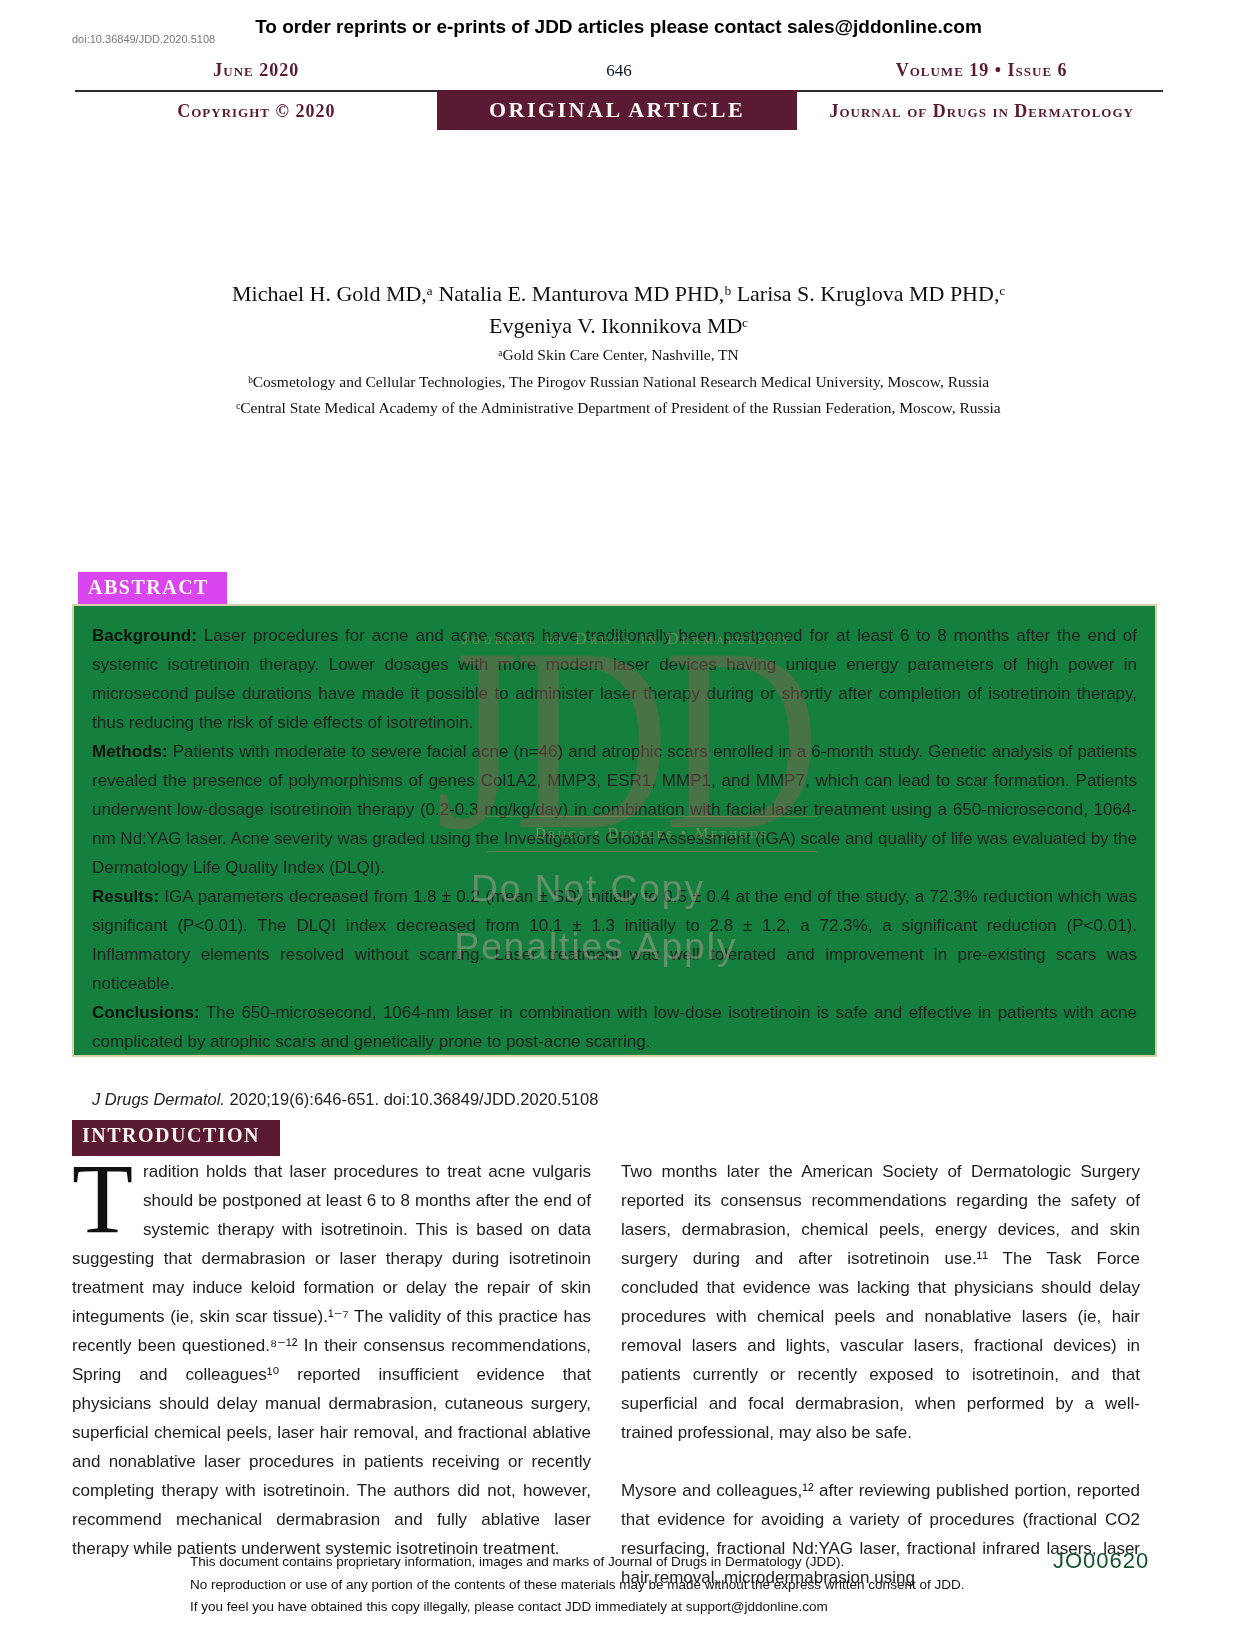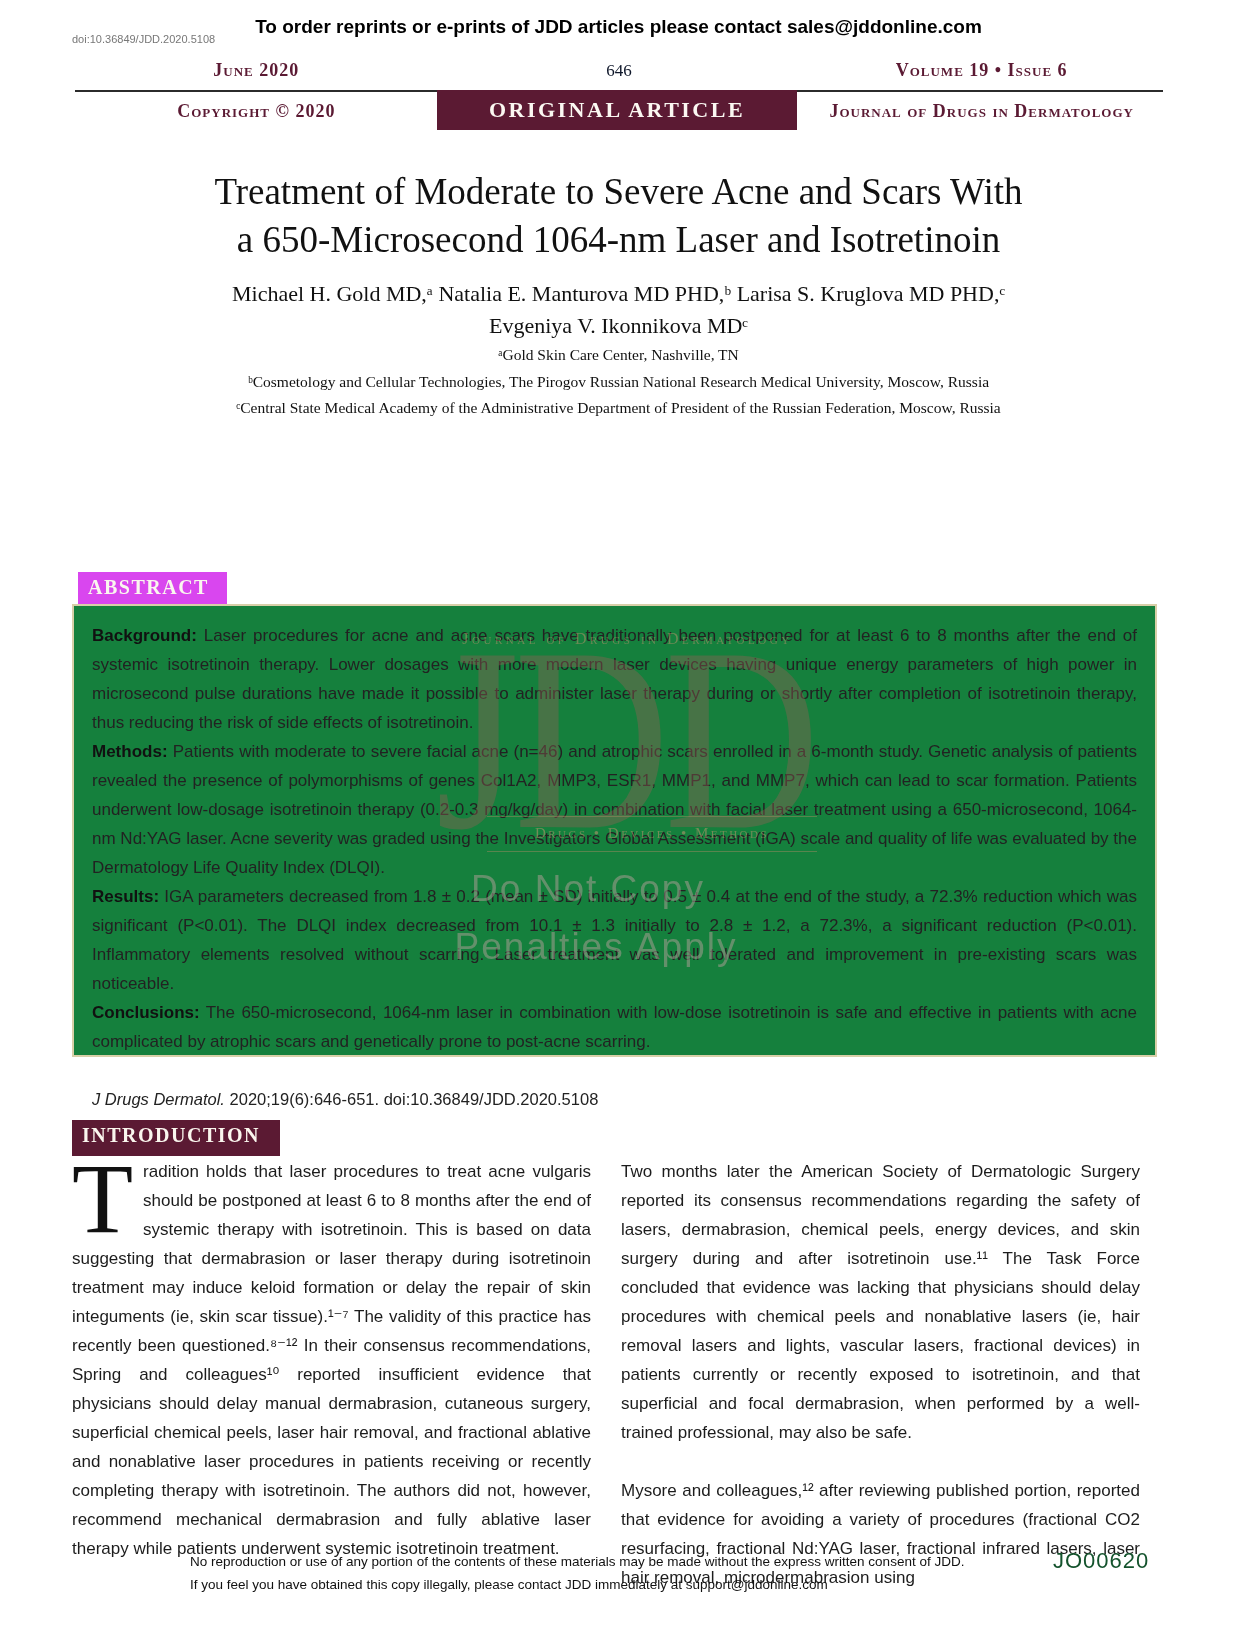--- a/index.html
+++ b/index.html
@@ -101,24 +101,20 @@
 
   <div class="top-rule"></div>
 
   <div class="copyright-row">
     <div class="cell smallcaps maroon-text copyright">Copyright © 2020</div>
     <div class="cell"></div>
     <div class="cell smallcaps maroon-text journal-name">Journal of Drugs in Dermatology</div>
   </div>
   <div class="article-type-box">ORIGINAL ARTICLE</div>
 
-  <div class="title">
-    <div>Treatment of Moderate to Severe Acne and Scars With</div>
-    <div>a 650-Microsecond 1064-nm Laser and Isotretinoin</div>
-  </div>
   <div class="authors">
     <div>Michael H. Gold MD,ᵃ Natalia E. Manturova  MD PHD,ᵇ Larisa S. Kruglova MD PHD,ᶜ</div>
     <div>Evgeniya V. Ikonnikova MDᶜ</div>
   </div>
   <div class="affiliations">
     <div>ᵃGold Skin Care Center, Nashville, TN</div>
     <div>ᵇCosmetology and Cellular Technologies, The Pirogov Russian National Research Medical University, Moscow, Russia</div>
     <div>ᶜCentral State Medical Academy of the Administrative Department of President of the Russian Federation, Moscow, Russia</div>
   </div>
 
@@ -146,18 +142,19 @@
     <div class="col">
       <p><span class="dropcap">T</span><span>radition holds that laser procedures to treat acne vulgaris should be postponed at least 6 to 8 months after the end of systemic therapy with isotretinoin. This is based on data suggesting that dermabrasion or laser therapy during isotretinoin treatment may induce keloid formation or delay the repair of skin integuments (ie, skin scar tissue).¹⁻⁷ The validity of this practice has recently been questioned.⁸⁻¹² In their consensus recommendations, Spring and colleagues¹⁰ reported insufficient evidence that physicians should delay manual dermabrasion, cutaneous surgery, superficial chemical peels, laser hair removal, and fractional ablative and nonablative laser procedures in patients receiving or recently completing therapy with isotretinoin. The authors did not, however, recommend mechanical dermabrasion and fully ablative laser therapy while patients underwent systemic isotretinoin treatment.</span></p>
     </div>
     <div class="col">
       <p>Two months later the American Society of Dermatologic Surgery reported its consensus recommendations regarding the safety of lasers, dermabrasion, chemical peels, energy devices, and skin surgery during and after isotretinoin use.¹¹ The Task Force concluded that evidence was lacking that physicians should delay procedures with chemical peels and nonablative lasers (ie, hair removal lasers and lights, vascular lasers, fractional devices) in patients currently or recently exposed to isotretinoin, and that superficial and focal dermabrasion, when performed by a well-trained professional, may also be safe.</p>
       <p>Mysore and colleagues,¹² after reviewing published portion, reported that evidence for avoiding a variety of procedures (fractional CO2 resurfacing, fractional Nd:YAG laser, fractional infrared lasers, laser hair removal, microdermabrasion using</p>
     </div>
   </div>
 
   <div class="footer">
+    <div>This document contains proprietary information, images and marks of Journal of Drugs in Dermatology (JDD).</div>
     <div>No reproduction or use of any portion of the contents of these materials may be made without the express written consent of JDD.</div>
     <div>If you feel you have obtained this copy illegally, please contact JDD immediately at support@jddonline.com</div>
   </div>
   <div class="footer-code">JO00620</div>
 
 </div>
 
 </body></html>

